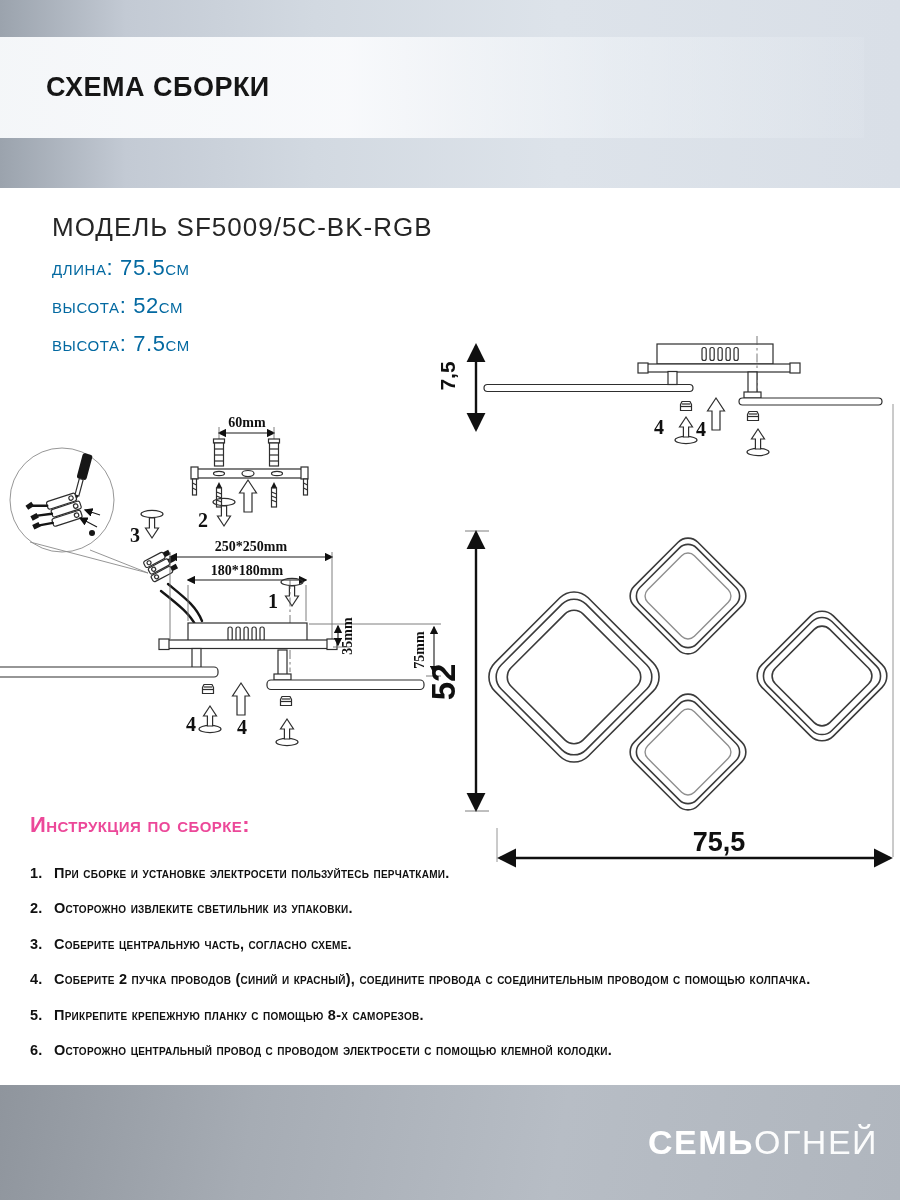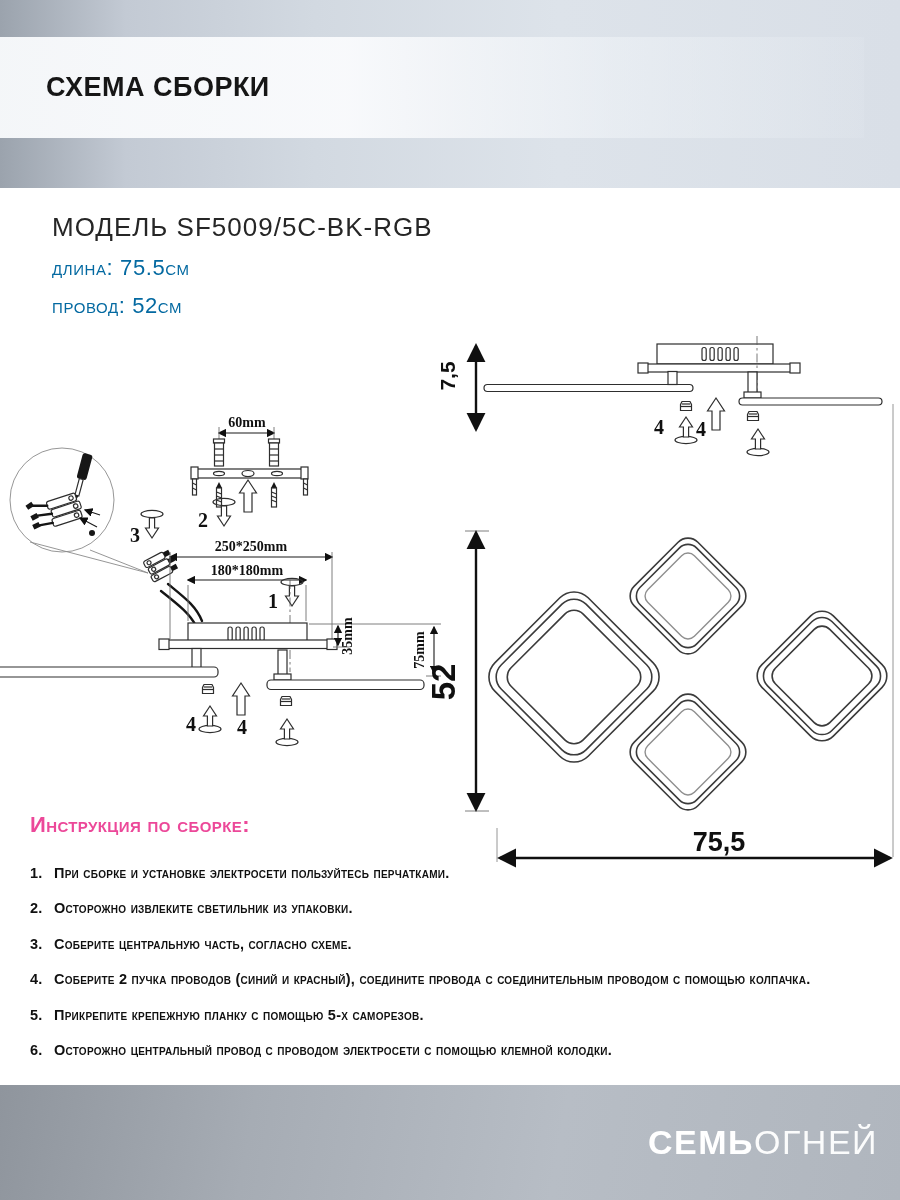--- a/index.html
+++ b/index.html
@@ -59,21 +59,22 @@
 
   <div class="header-band">
     <div class="header-inner">
       <div class="header-title">СХЕМА СБОРКИ</div>
     </div>
   </div>
 
   <div class="model-block">
     <div class="model-title">МОДЕЛЬ SF5009/5C-BK-RGB</div>
     <div class="spec-line">длина: 75.5см</div>
-    <div class="spec-line">провод: 52см</div>
+    <div class="spec-line">высота: 52см</div>
+    <div class="spec-line">высота: 7.5см</div>
   </div>
 
   <div class="diagram">
     <svg width="900" height="545" viewBox="0 0 900 545">
       <defs>
         <marker id="arr" viewBox="0 0 10 10" refX="8.5" refY="5" markerWidth="8" markerHeight="8" orient="auto-start-reverse">
           <path d="M0,0 L10,5 L0,10 Z" fill="#101010"></path>
         </marker>
         <g id="screw-up">
           <ellipse cx="0" cy="0" rx="11" ry="3.6" class="ln"></ellipse>
@@ -294,21 +295,21 @@
     <div class="instr-item">
       <span class="instr-num">3.</span>
       <span class="instr-text">Соберите центральную часть, согласно схеме.</span>
     </div>
     <div class="instr-item">
       <span class="instr-num">4.</span>
       <span class="instr-text">Соберите 2 пучка проводов (синий и красный), соедините провода с соединительным проводом с помощью колпачка.</span>
     </div>
     <div class="instr-item">
       <span class="instr-num">5.</span>
-      <span class="instr-text">Прикрепите крепежную планку с помощью 5-х саморезов.</span>
+      <span class="instr-text">Прикрепите крепежную планку с помощью 8-х саморезов.</span>
     </div>
     <div class="instr-item">
       <span class="instr-num">6.</span>
       <span class="instr-text">Осторожно центральный провод с проводом электросети с помощью клемной колодки.</span>
     </div>
   </div>
 
   <div class="footer-band">
     <div class="brand"><span class="brand-bold">СЕМЬ</span><span class="brand-light">ОГНЕЙ</span></div>
   </div>

